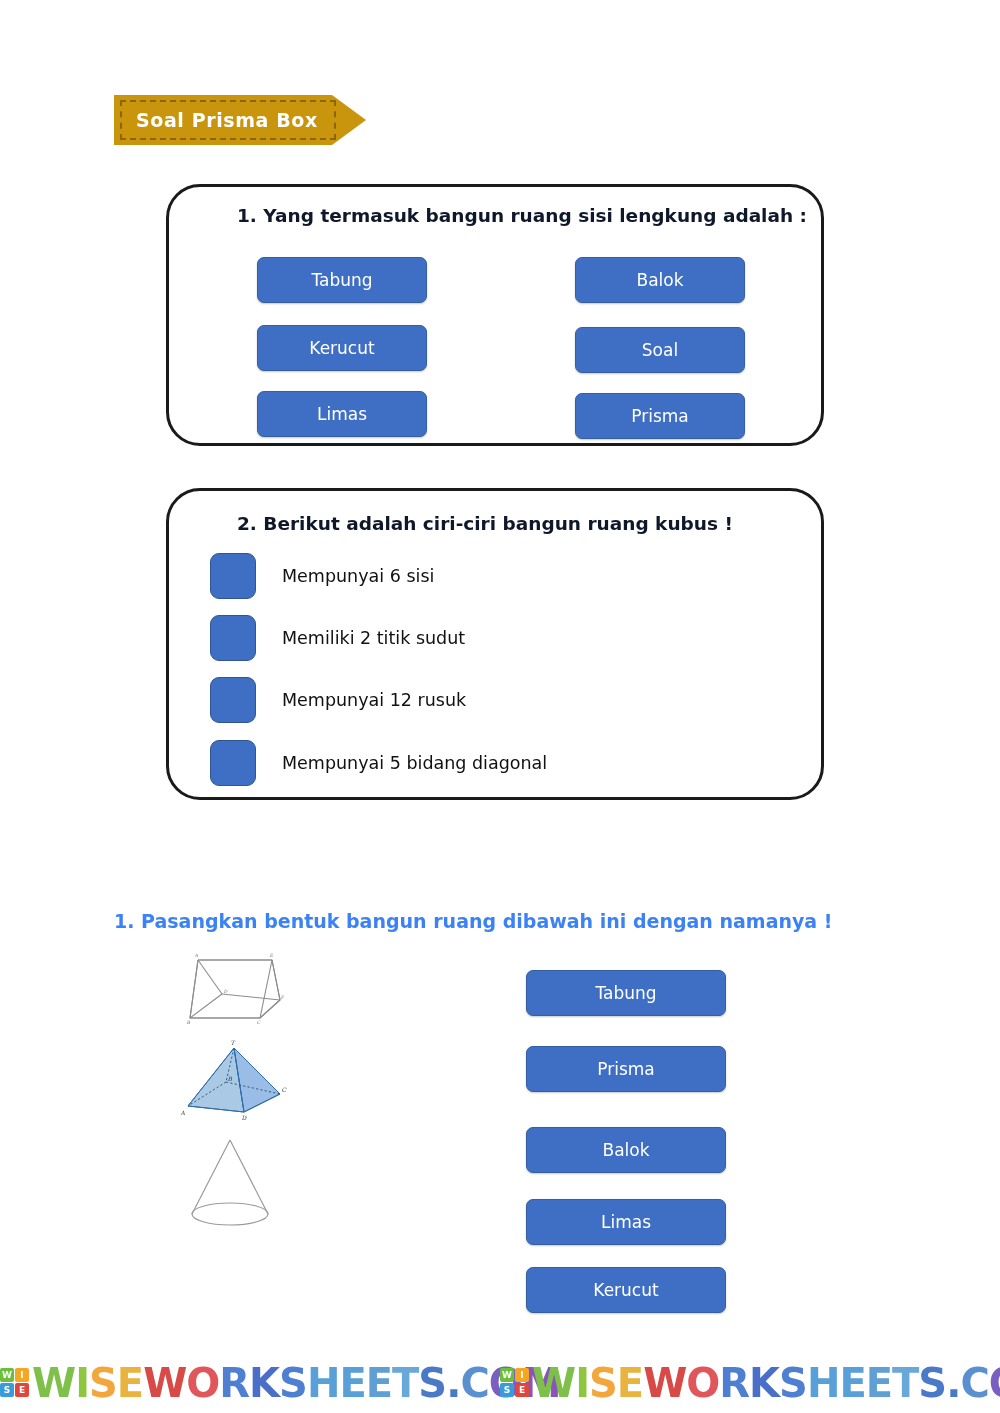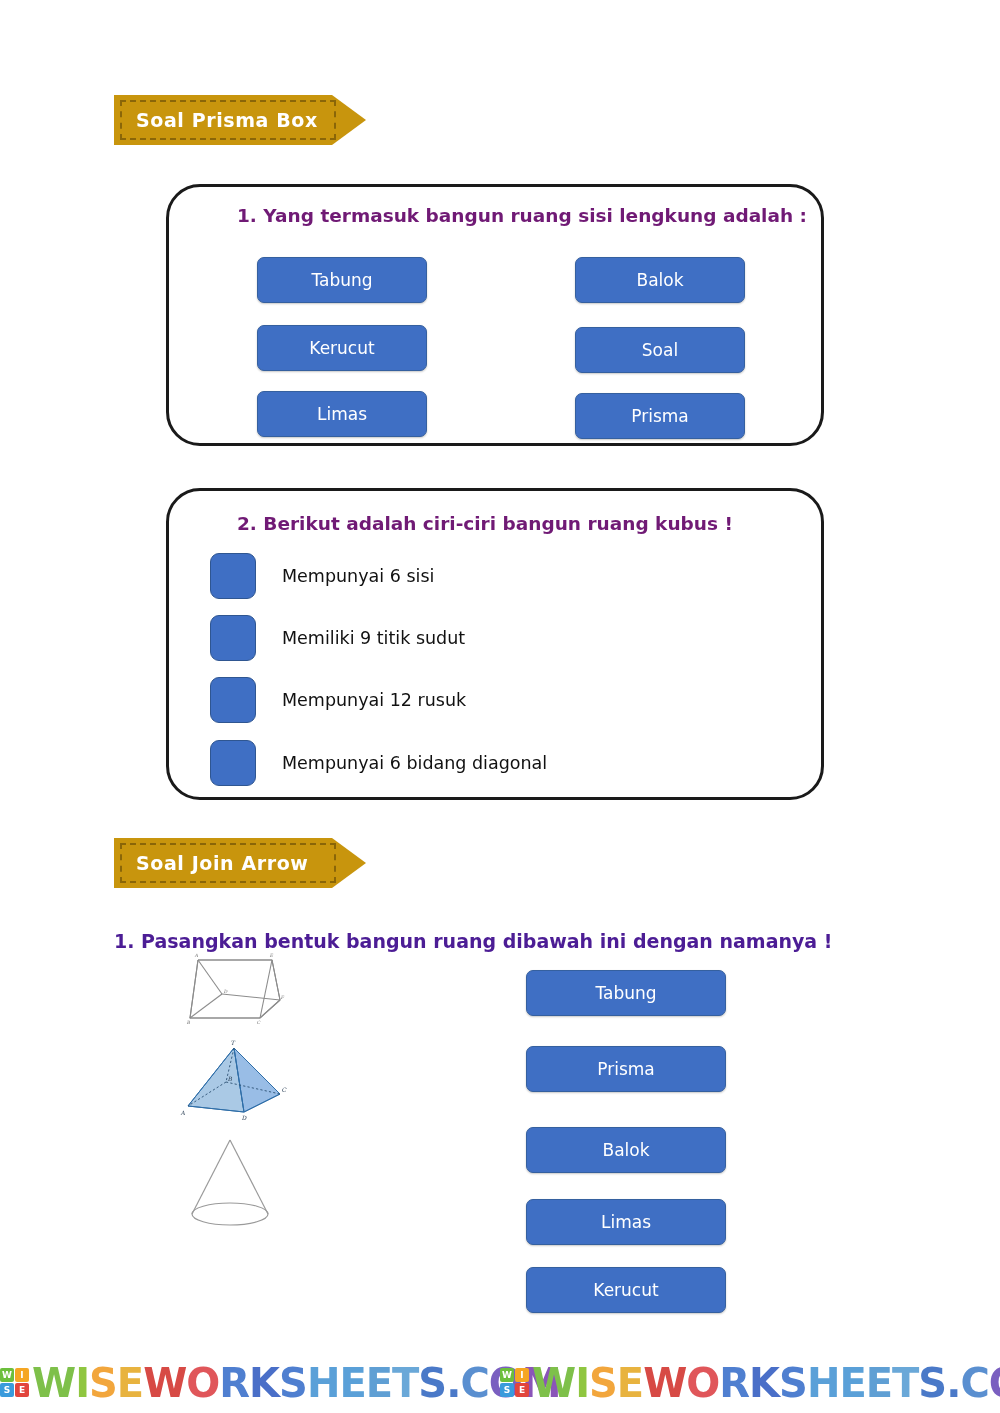--- a/index.html
+++ b/index.html
@@ -53,21 +53,21 @@
     border-radius: 34px;
     background: #ffffff;
   }
   #qbox-1 { left: 166px; top: 184px; width: 658px; height: 262px; }
   #qbox-2 { left: 166px; top: 488px; width: 658px; height: 312px; }
 
   .qtitle {
     position: absolute;
     font-size: 18.5px;
     font-weight: bold;
-    color: #701a75;
+    color: #0f172a;
     white-space: nowrap;
   }
   #q1-title { left: 68px; top: 18px; }
   #q2-title { left: 68px; top: 22px; }
 
   
   .optbtn {
     position: absolute;
     width: 170px;
     height: 46px;
@@ -114,23 +114,22 @@
   #chk-row-2 { top: 186px; justify-content: space-between; }
   #chk-row-3 { top: 249px; }
 
   
   #join-question {
     position: absolute;
     left: 114px;
     top: 910px;
     font-size: 19px;
     font-weight: bold;
-    color: #4c1d95;
+    color: #3b82f6;
     white-space: nowrap;
-    margin-top: 20px;
   }
 
   .figure {
     position: absolute;
   }
   #fig-prisma  { left: 186px; top: 952px; }
   #fig-limas   { left: 172px; top: 1036px; }
   #fig-kerucut { left: 178px; top: 1132px; }
 
   .matchbtn {
@@ -237,35 +236,32 @@
 
   <div class="qbox" id="qbox-2">
     <div class="qtitle" id="q2-title">2.  Berikut adalah ciri-ciri bangun ruang kubus !</div>
 
     <div class="chkrow" id="chk-row-0">
       <div class="chkbox"></div>
       <div class="chklabel">Mempunyai 6 sisi</div>
     </div>
     <div class="chkrow" id="chk-row-1">
       <div class="chkbox"></div>
-      <div class="chklabel">Memiliki 9 titik sudut</div>
+      <div class="chklabel">Memiliki 2 titik sudut</div>
     </div>
     <div class="chkrow" id="chk-row-2">
       <div class="chkbox"></div>
       <div class="chklabel">Mempunyai 12 rusuk</div>
     </div>
     <div class="chkrow" id="chk-row-3">
       <div class="chkbox"></div>
-      <div class="chklabel">Mempunyai 6 bidang diagonal</div>
-    </div>
-  </div>
-
-  <div class="banner" id="banner-joinarrow">
-    <span>Soal Join Arrow</span>
-  </div>
+      <div class="chklabel">Mempunyai 5 bidang diagonal</div>
+    </div>
+  </div>
+
 
   <div id="join-question">1. Pasangkan bentuk bangun ruang dibawah ini dengan namanya !</div>
 
   <svg class="figure" id="fig-prisma" width="112" height="74" viewBox="0 0 112 74">
     <g fill="none" stroke="#8c8c8c" stroke-width="1.1">
       <polyline points="12,8 4,66 74,66 94,48 86,8 12,8"></polyline>
       <line x1="12" y1="8" x2="4" y2="66"></line>
       <line x1="86" y1="8" x2="94" y2="48"></line>
       <line x1="12" y1="8" x2="86" y2="8"></line>
       <line x1="4" y1="66" x2="74" y2="66"></line>

